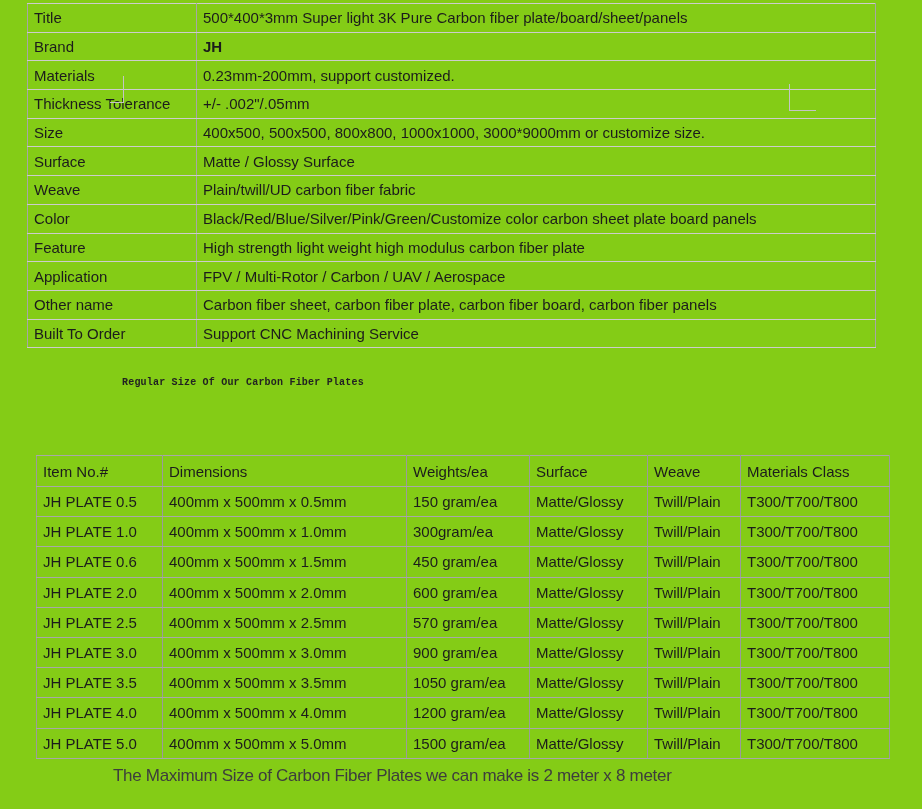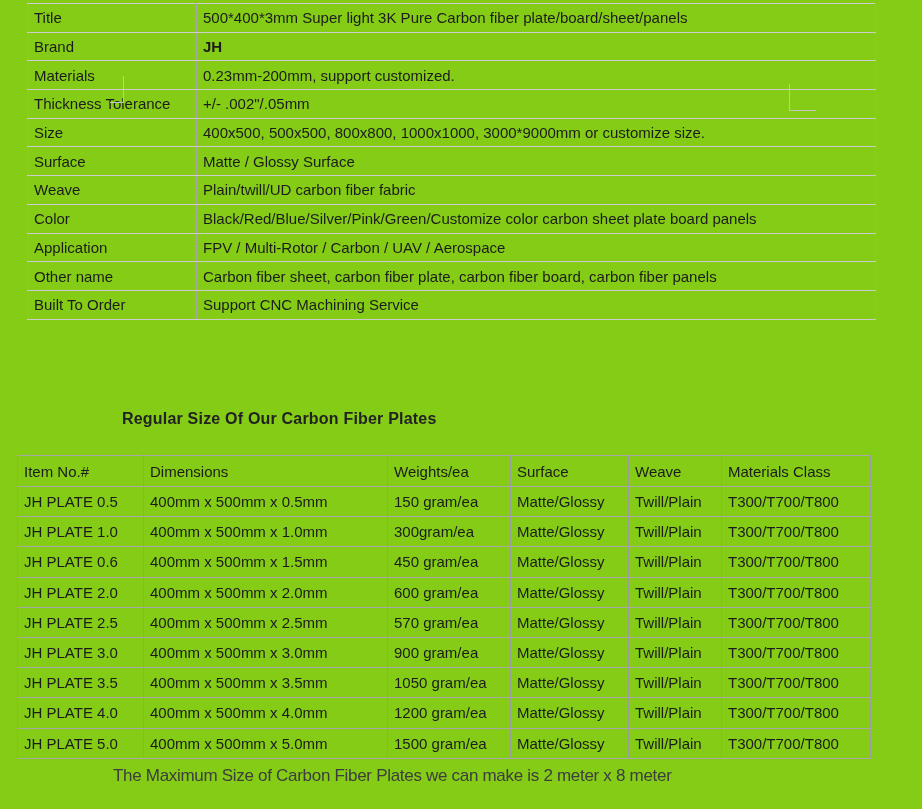--- a/index.html
+++ b/index.html
@@ -56,31 +56,32 @@
     width: 26px;
     height: 26px;
     border-left: 1px solid #c4c4c4;
     border-bottom: 1px solid #c4c4c4;
   }
 
   
   .section-heading {
     position: absolute;
     left: 122px;
-    top: 410px;
-    font-size: 16px;
+    top: 377px;
+    font-size: 10px;
     font-weight: bold;
     color: #222222;
     letter-spacing: 0.2px;
+    font-family: Liberation Mono, monospace;
   }
 
   
   .size-table {
     position: absolute;
-    left: 17px;
+    left: 36px;
     top: 455px;
     width: 853px;
     border-collapse: collapse;
     table-layout: fixed;
     border-top: 1px solid #a8a8a8;
     border-left: 1px solid #9b9b9b;
   }
   .size-table th, .size-table td {
     font-weight: normal;
     text-align: left;
@@ -150,20 +151,24 @@
   <tr>
     <td class="spec-label">Weave</td>
     <td class="spec-value">Plain/twill/UD carbon fiber fabric</td>
   </tr>
 
   <tr>
     <td class="spec-label">Color</td>
     <td class="spec-value">Black/Red/Blue/Silver/Pink/Green/Customize color carbon sheet plate board panels</td>
   </tr>
 
+  <tr>
+    <td class="spec-label">Feature</td>
+    <td class="spec-value">High strength light weight high modulus carbon fiber plate</td>
+  </tr>
 
   <tr>
     <td class="spec-label">Application</td>
     <td class="spec-value">FPV / Multi-Rotor / Carbon / UAV / Aerospace</td>
   </tr>
 
   <tr>
     <td class="spec-label">Other name</td>
     <td class="spec-value">Carbon fiber sheet, carbon fiber plate, carbon fiber board, carbon fiber panels</td>
   </tr>

